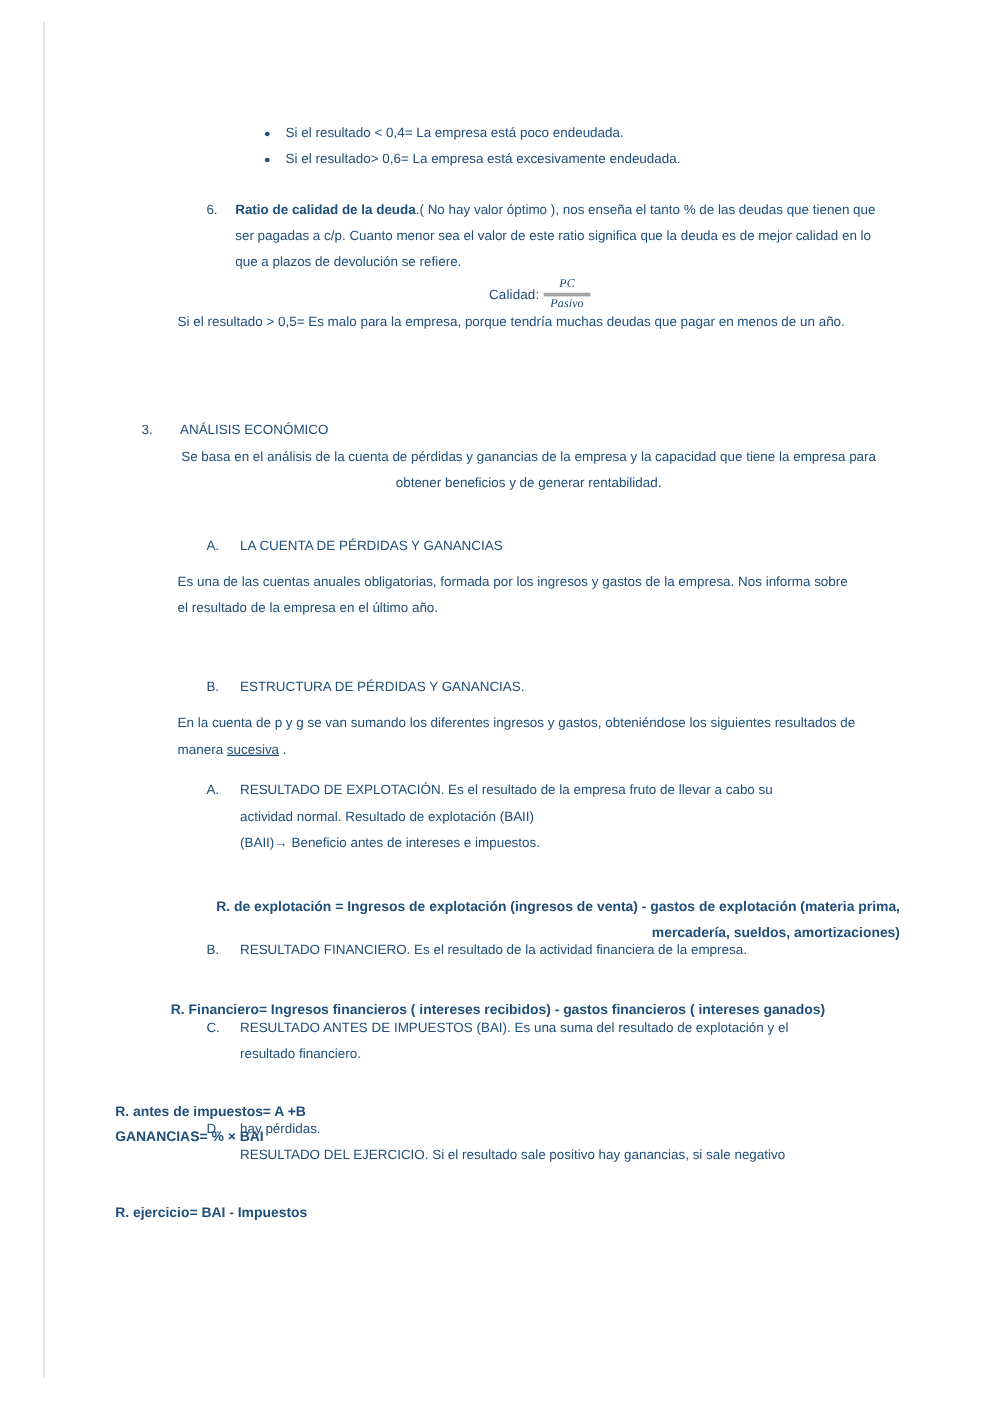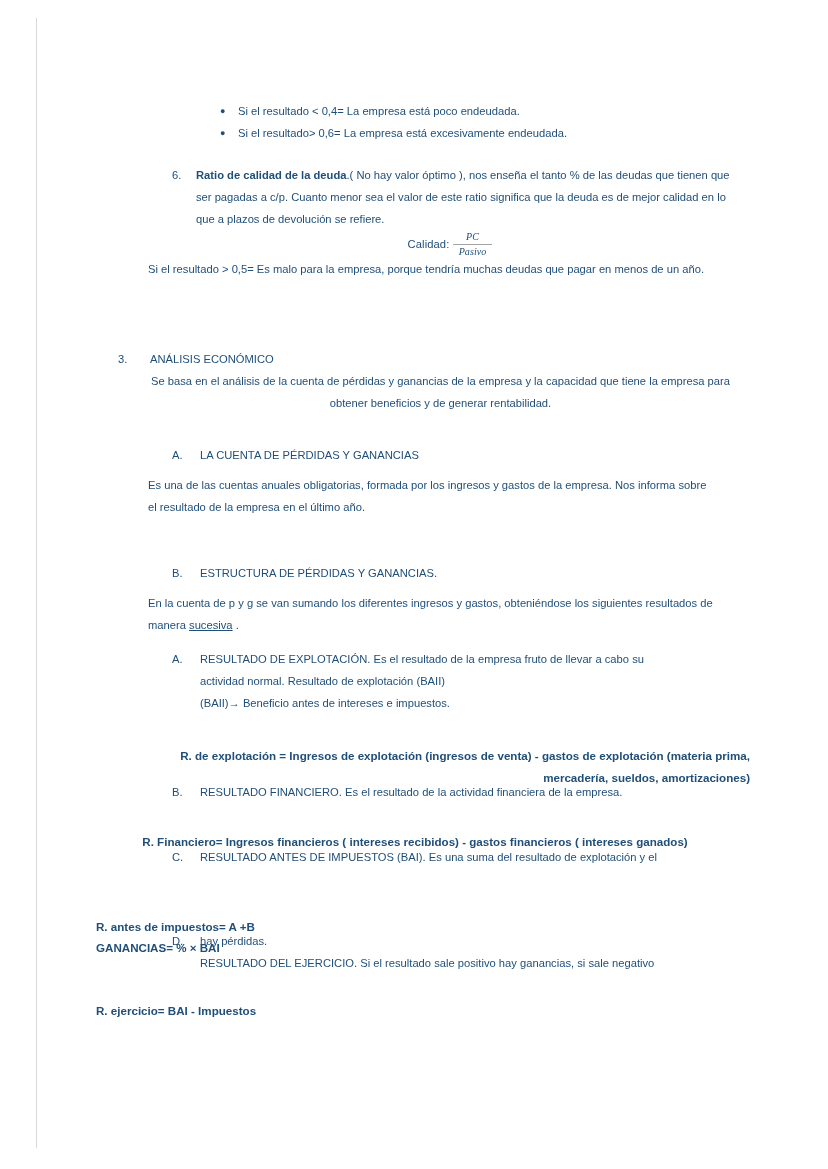--- a/index.html
+++ b/index.html
@@ -82,21 +82,21 @@
     vertical-align: middle;
     text-align: center;
     font-family: "Liberation Serif", serif;
     font-style: italic;
     font-size: 10px;
     line-height: 12px;
     position: relative;
     top: -1px;
   }
   .frac .num { display: block; padding: 0 6px 1px 6px; }
-  .frac .den { display: block; border-top: 1px solid #a3a3a3; padding: 1px 6px 0 6px; }
+  .frac .den { display: block; border-top: 3px solid #a3a3a3; padding: 1px 6px 0 6px; }
 
   .formula {
     position: absolute;
     font-size: 11.6px;
     font-weight: bold;
     line-height: 22px;
     margin-top: 28px;
   }
 </style>
 </head>
@@ -170,20 +170,21 @@
     <div class="num-row" style="left:172px; top:781px; width:600px;">
       <span class="num-lbl" style="width:28px;">B.</span>
       <span>RESULTADO FINANCIERO. Es el resultado de la actividad financiera de la empresa.</span>
     </div>
     <div class="formula center" style="left:80px; top:803px; width:670px;text-align:center;">R. Financiero= Ingresos financieros ( intereses recibidos) - gastos financieros ( intereses ganados)</div>
 
     <div class="num-row" style="left:172px; top:846px; width:600px;">
       <span class="num-lbl" style="width:28px;">C.</span>
       <span style="display:block; width:560px;">
         <span style="display:block;">RESULTADO ANTES DE IMPUESTOS (BAI). Es una suma del resultado de explotación y el</span>
+        <span style="display:block;">resultado financiero.</span>
       </span>
     </div>
     <div class="formula" style="left:96px; top:888px; width:600px;">R. antes de impuestos= A +B</div>
     <div class="formula" style="left:96px; top:909px; width:600px;">GANANCIAS= % × BAI</div>
 
     <div class="num-row" style="left:172px; top:930px; width:600px;">
       <span class="num-lbl" style="width:28px;">D.</span>
       <span style="display:block; width:560px;">
         <span style="display:block;">hay pérdidas.</span>
         <span style="display:block;">RESULTADO DEL EJERCICIO. Si el resultado sale positivo hay ganancias, si sale negativo</span>

